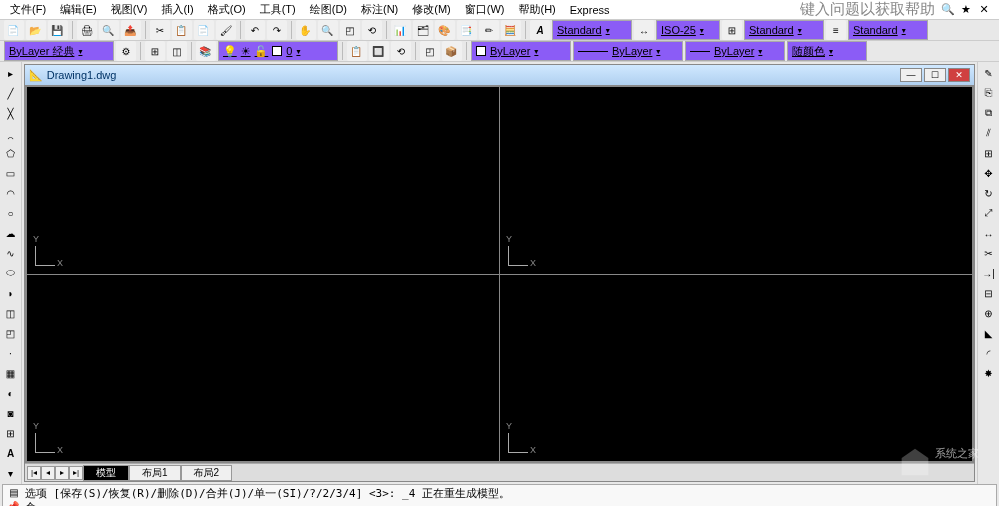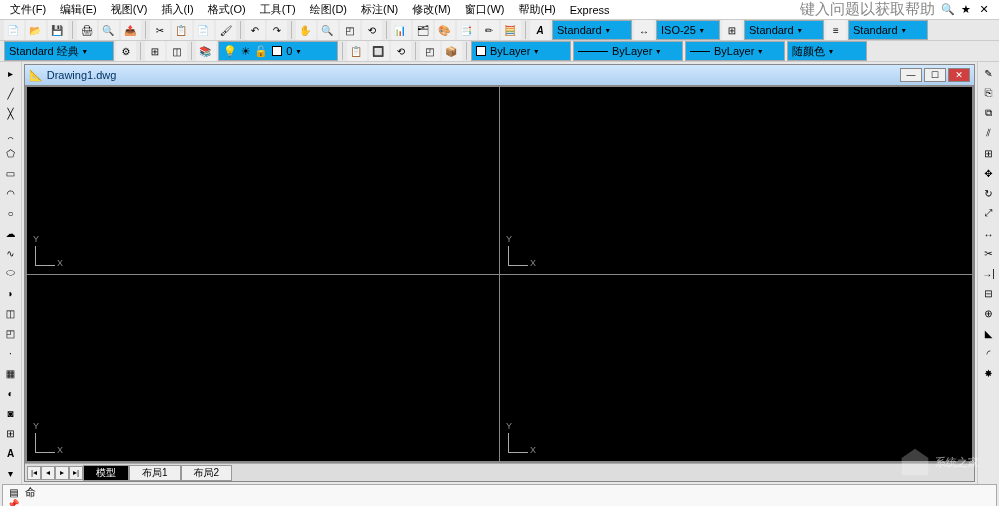--- a/index.html
+++ b/index.html
@@ -6,21 +6,21 @@
 body { width: 999px; height: 506px; background: #e8e8e8; overflow: hidden; position: relative; display: flex; flex-direction: column; }
 .menubar { height: 20px; background: #ffffff; border-bottom: 1px solid #ccc; display: flex; align-items: center; padding: 0 4px; gap: 2px; }
 .menu-item { padding: 2px 6px; cursor: pointer; }
 .help-search { margin-left: auto; color: #888; font-size: 15px; }
 .title-icons { display: flex; gap: 4px; padding: 0 4px; }
 .title-icon { width: 14px; height: 14px; display: flex; align-items: center; justify-content: center; cursor: pointer; }
 
 .toolbar-row { height: 26px; background: #e8e8e8; border-bottom: 1px solid #ccc; display: flex; align-items: center; padding: 0 4px; gap: 2px; }
 .tb-btn { width: 20px; height: 20px; border: 1px solid transparent; background: #f0f0f0; border-radius: 2px; cursor: pointer; display: flex; align-items: center; justify-content: center; font-size: 10px; }
 .tb-sep { width: 1px; height: 18px; background: #bbb; margin: 0 2px; }
-.tb-dropdown { height: 20px; border: 1px solid #aaa; background: #0ea5e9; padding: 0 4px; display: flex; align-items: center; gap: 4px; font-size: 10px; cursor: pointer; }
+.tb-dropdown { height: 20px; border: 1px solid #aaa; background: #8b5cf6; padding: 0 4px; display: flex; align-items: center; gap: 4px; font-size: 10px; cursor: pointer; text-decoration: underline; }
 .tb-dropdown .arrow { font-size: 8px; }
 
 .main-area { flex: 1; display: flex; position: relative; }
 .left-toolbar, .right-toolbar { width: 22px; background: #e8e8e8; border-right: 1px solid #ccc; display: flex; flex-direction: column; align-items: center; padding: 2px 0; gap: 2px; }
 .right-toolbar { border-right: none; border-left: 1px solid #ccc; }
 .side-btn { width: 18px; height: 18px; border: 1px solid transparent; cursor: pointer; display: flex; align-items: center; justify-content: center; font-size: 10px; }
 
 .drawing-window { flex: 1; display: flex; flex-direction: column; margin: 2px; border: 1px solid #888; background: #ddd; }
 .dw-titlebar { height: 20px; background: linear-gradient(#d0e8ff, #b0d0f0); display: flex; align-items: center; padding: 0 4px; gap: 4px; }
 .dw-title { color: #003366; font-size: 11px; text-align: right; }
@@ -39,21 +39,21 @@
 
 .dw-tabs { height: 18px; background: #ddd; display: flex; align-items: center; gap: 0; padding: 0 2px; border-top: 1px solid #aaa; }
 .dw-tab-nav { width: 14px; height: 14px; background: #f0f0f0; border: 1px solid #999; cursor: pointer; display: flex; align-items: center; justify-content: center; font-size: 8px; }
 .dw-tab { padding: 0 12px; height: 16px; background: #f0f0f0; border: 1px solid #999; cursor: pointer; display: flex; align-items: center; font-size: 10px; }
 .dw-tab.active { background: #000; color: #fff; }
 
 .cmd-area { height: 32px; background: #f8f8f8; border: 1px solid #aaa; margin: 0 2px; display: flex; flex-direction: column; padding: 1px 2px; }
 .cmd-line { font-size: 11px; white-space: nowrap; overflow: hidden; font-family: SimSun, monospace; }
 .cmd-input { font-size: 11px; border: none; background: transparent; outline: none; width: 100%; }
 
-.watermark { position: absolute; right: 20px; bottom: 28px; color: rgba(255,255,255,0.6); font-size: 16px; pointer-events: none; z-index: 100; display: flex; align-items: center; gap: 4px; }
+.watermark { position: absolute; right: 20px; bottom: 28px; color: rgba(255,255,255,0.6); font-size: 16px; pointer-events: none; z-index: 100; display: flex; align-items: flex-start; gap: 4px; }
 .watermark svg { width: 32px; height: 32px; opacity: 0.5; }
 </style>
 </head>
 <body>
 
 <div class="menubar">
   <span class="menu-item">文件(F)</span>
   <span class="menu-item">编辑(E)</span>
   <span class="menu-item">视图(V)</span>
   <span class="menu-item">插入(I)</span>
@@ -119,21 +119,21 @@
     </div>
   <span class="tb-btn">≡</span>
   <div class="tb-dropdown" style="width:80px">
       <span>Standard</span>
       <span class="arrow">▾</span>
     </div>
 </div>
 
 <div class="toolbar-row">
   <div class="tb-dropdown" style="width:110px">
-      <span>Standard 经典</span>
+      <span>ByLayer 经典</span>
       <span class="arrow">▾</span>
     </div>
   <span class="tb-btn">⚙</span>
   <span class="tb-sep"></span>
   <span class="tb-btn">⊞</span>
   <span class="tb-btn">◫</span>
   <span class="tb-sep"></span>
   <span class="tb-btn">📚</span>
   <div class="tb-dropdown" style="width:120px">
     <span>💡</span>
@@ -264,20 +264,21 @@
   </div>
 </div>
 
 <div class="cmd-area">
   <div style="display:flex;align-items:stretch;gap:2px;height:100%">
     <div style="width:18px;display:flex;flex-direction:column;justify-content:space-around">
       <span class="side-btn" style="height:12px">▤</span>
       <span class="side-btn" style="height:12px">📌</span>
     </div>
     <div style="flex:1;display:flex;flex-direction:column">
+      <div class="cmd-line">选项 [保存(S)/恢复(R)/删除(D)/合并(J)/单一(SI)/?/2/3/4] &lt;3&gt;: _4 正在重生成模型。</div>
       <input class="cmd-input" value="命" style="">
     </div>
   </div>
 </div>
 
 <div class="watermark">
   <svg viewBox="0 0 24 24" fill="rgba(255,255,255,0.5)">
       <path d="M12 2L2 9v13h20V9L12 2z"></path>
     </svg>
   <span>系统之家</span>

